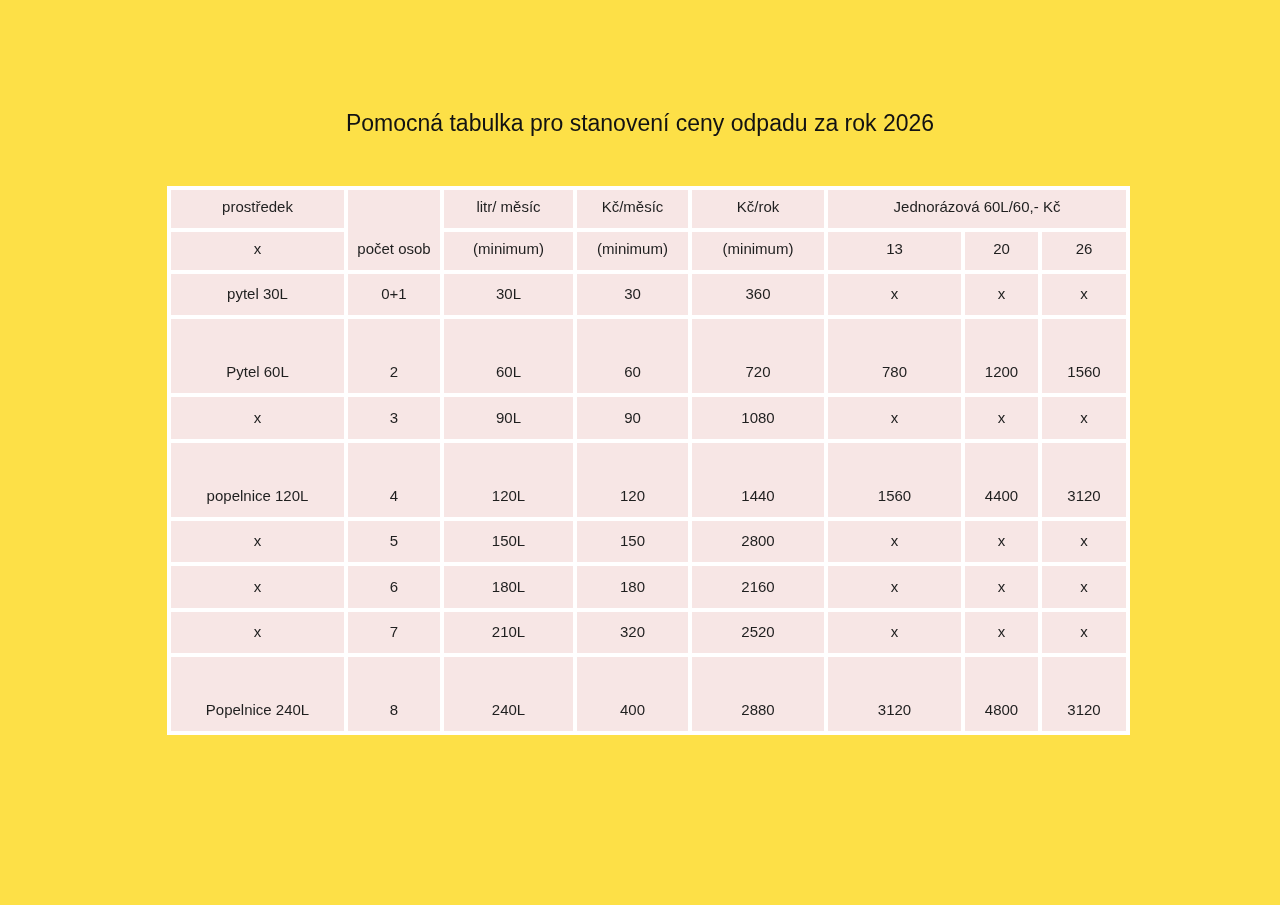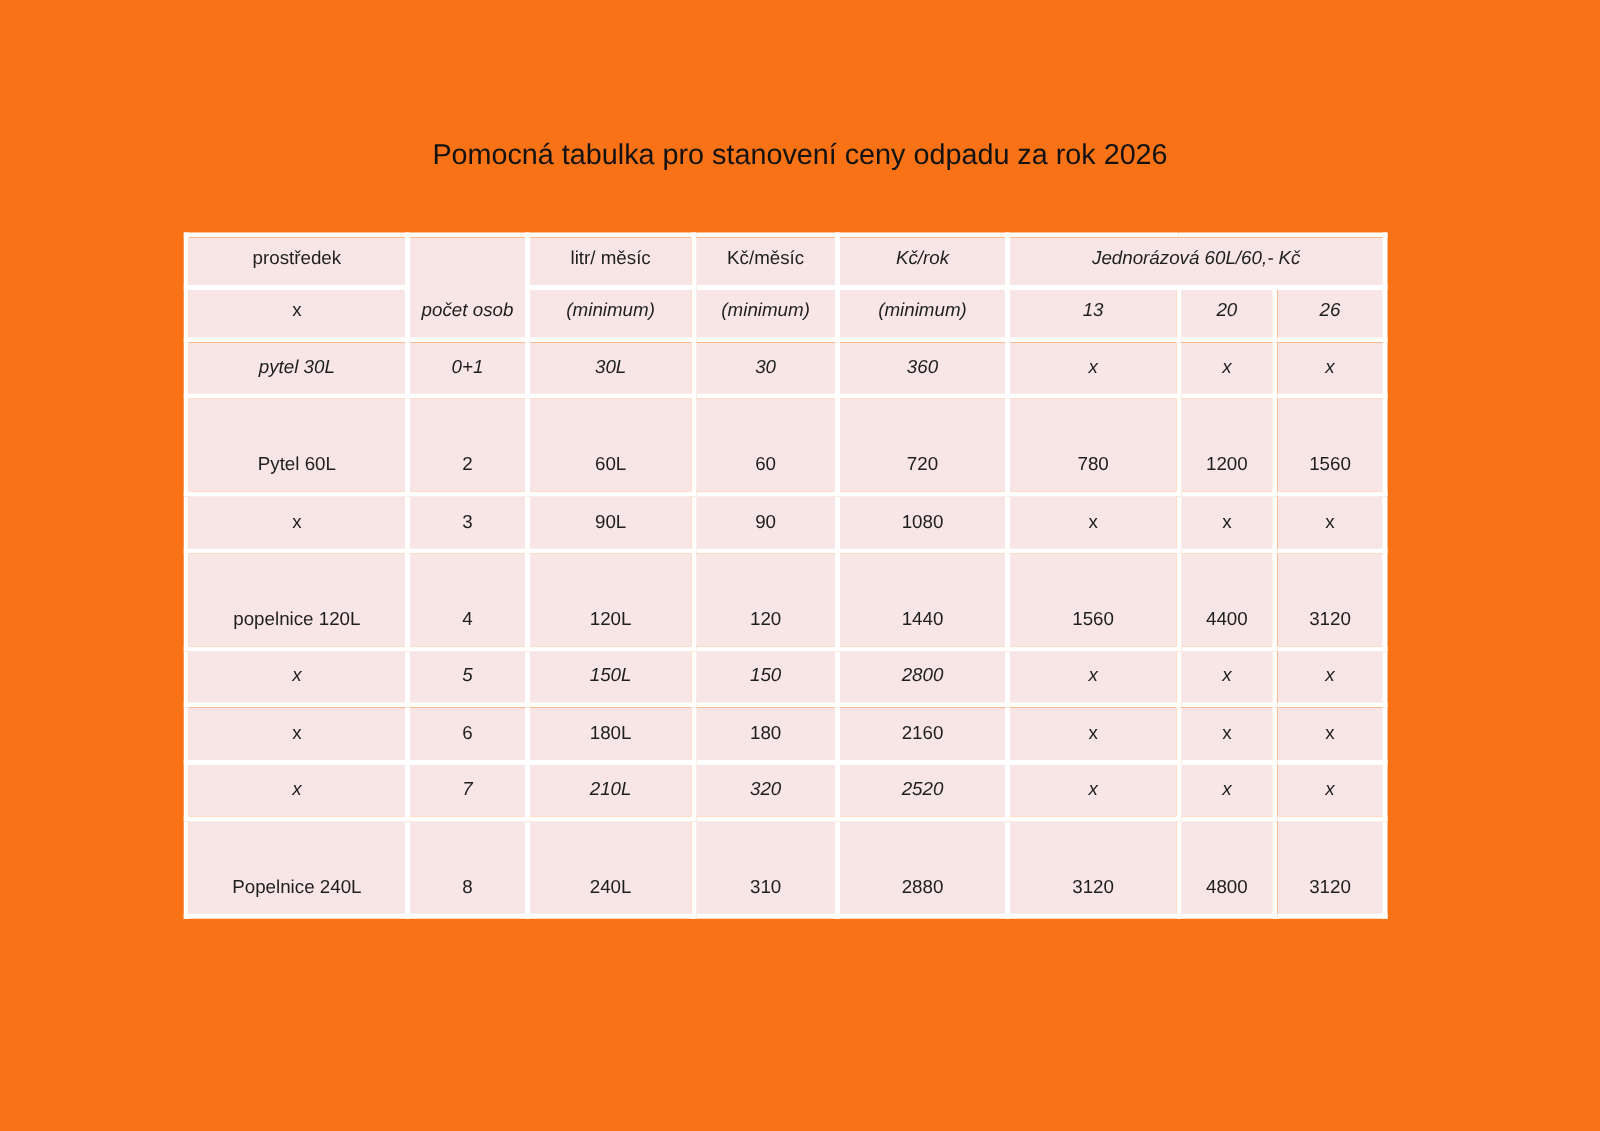--- a/index.html
+++ b/index.html
@@ -3,53 +3,53 @@
 <meta charset="utf-8">
 <style>
   * { margin: 0; padding: 0; box-sizing: border-box; }
   html, body {
     width: 1280px; height: 905px;
     background: #ffffff;
     font-family: "Liberation Sans", sans-serif;
     color: #1f1f1f;
     overflow: hidden;
   }
-  .page { position: relative; width: 1280px; height: 905px; background: #f97316; }
+  .page { position: relative; width: 1280px; height: 905px; background: #fde047; }
 
   .title {
     position: absolute;
     top: 110px; left: 0; width: 1280px;
     text-align: center;
     font-size: 23px;
     font-weight: 400;
     color: #121212;
   }
 
   table.price-table {
     position: absolute;
-    left: 147px; top: 186px;
+    left: 167px; top: 186px;
     border-collapse: collapse;
     table-layout: fixed;
   }
   table.price-table td {
     background: var(--cell-bg, #f7e6e5);
     border: 4px solid #ffffff;
     text-align: center;
     vertical-align: bottom;
     padding: 2px 4px 13px 4px;
     font-size: 15px;
     font-weight: 400;
     overflow: hidden;
     white-space: nowrap;
   }
   tr.r-h   { height: 42px; }
-  tr.r-n   { height: 45px; font-style: italic; }
+  tr.r-n   { height: 45px; }
   tr.r-n2  { height: 46px; }
   tr.r-t   { height: 78px; }
-  td.bold  { font-weight: 700; font-style: italic; }
+  td.bold  { font-weight: 700; }
   td.big   { font-weight: 700; font-size: 19px; padding-bottom: 11px; }
   tr.r-t td.big { padding-bottom: 13px; }
 </style>
 </head>
 <body>
 
 <div class="page">
 
   <div class="title">Pomocná tabulka pro stanovení ceny odpadu za rok 2026</div>
 
@@ -157,21 +157,21 @@
         <td class="big">2520</td>
         <td>x</td>
         <td>x</td>
         <td>x</td>
       </tr>
 
       <tr class="r-t">
         <td>Popelnice 240L</td>
         <td class="big">8</td>
         <td>240L</td>
-        <td>310</td>
+        <td>400</td>
         <td class="big">2880</td>
         <td>3120</td>
         <td>4800</td>
         <td>3120</td>
       </tr>
     </tbody>
   </table>
 </div>
 
 </body></html>

